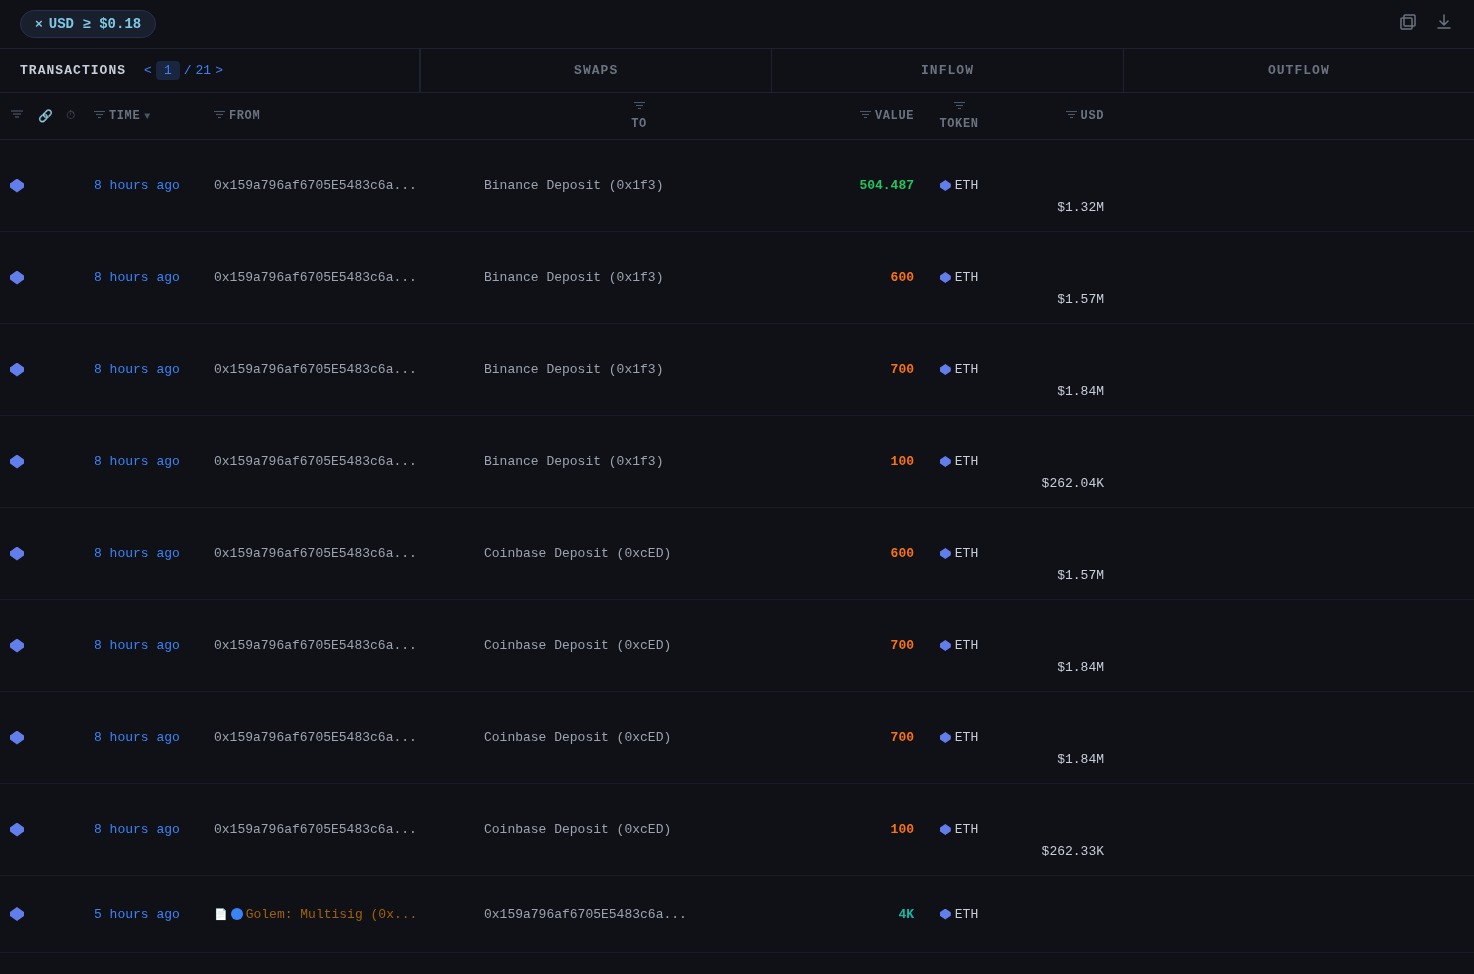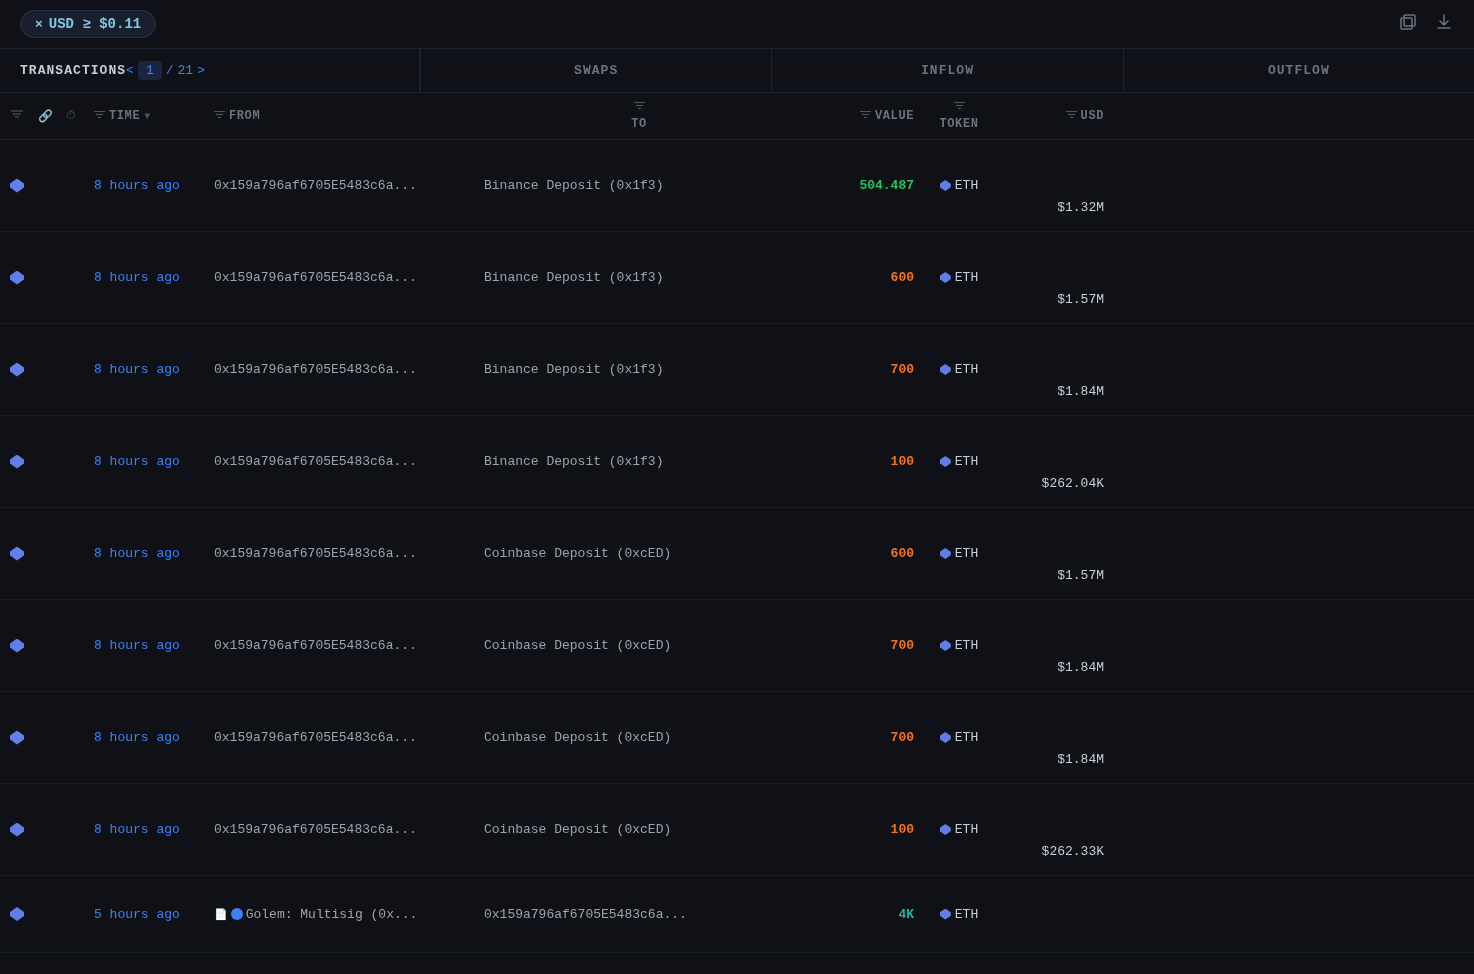--- a/index.html
+++ b/index.html
@@ -54,21 +54,21 @@
       display: flex;
       background: #0f1117;
       border-bottom: 1px solid #1e2130;
     }
     .nav-tab-transactions {
       width: 420px;
       display: flex;
       align-items: center;
       justify-content: flex-start;
       padding-left: 20px;
-      gap: 0;
+      gap: 18px;
       color: #c8cdd8;
       border-right: 1px solid #1e2130;
     }
     .nav-tab-transactions .tab-title {
       font-size: 13px;
       font-weight: bold;
       letter-spacing: 0.08em;
       color: #c8cdd8;
     }
     .nav-tab-transactions .pagination {
@@ -174,21 +174,21 @@
       font-size: 12px;
       color: #4b5563;
     }
   </style>
 </head>
 <body>
 
 <div class="top-bar">
   <div class="filter-badge">
     <span class="close-x">×</span>
-    <span>USD ≥ $0.11</span>
+    <span>USD ≥ $0.18</span>
   </div>
   <div class="top-icons">
     <span class="top-icon">
       <svg width="20" height="20" viewBox="0 0 20 20" fill="none" xmlns="http://www.w3.org/2000/svg">
         <rect x="3" y="6" width="11" height="11" rx="1" stroke="#6b7280" stroke-width="1.5" fill="none"></rect>
         <rect x="6" y="3" width="11" height="11" rx="1" stroke="#6b7280" stroke-width="1.5" fill="none"></rect>
       </svg>
     </span>
     <span class="top-icon">
       <svg width="20" height="20" viewBox="0 0 20 20" fill="none" xmlns="http://www.w3.org/2000/svg">
@@ -440,21 +440,21 @@
   </div>
     <div class="tx-row">
     <div class="cell-icon">
       <span class="eth-diamond"></span>
     </div>
     <div class="cell-link">
     </div>
     <div class="cell-clock">
     </div>
     <div class="cell-time" style="color:#3b82f6;font-size:13px;">5 hours ago</div>
-    <div class="cell-from"><span style="color:#6b7280;font-size:11px;margin-right:3px;">📄</span><span style="display:inline-block;width:12px;height:12px;border-radius:50%;background:#3b82f6;margin-right:3px;vertical-align:middle;"></span><span style="color:#a3a3a3;">Golem: Multisig (0x...</span></div>
+    <div class="cell-from"><span style="color:#6b7280;font-size:11px;margin-right:3px;">📄</span><span style="display:inline-block;width:12px;height:12px;border-radius:50%;background:#3b82f6;margin-right:3px;vertical-align:middle;"></span><span style="color:#a16207;">Golem: Multisig (0x...</span></div>
     <div class="cell-to" style="color:#9ca3af;">0x159a796af6705E5483c6a...</div>
     <div class="cell-value" style="color:#14b8a6;text-align:right;width:120px;font-weight:bold;">4K</div>
     <div class="cell-token">
       <span class="eth-diamond-sm"></span>
       <span>ETH</span>
     </div>
     <div class="cell-usd"></div>
   </div>
   </div>
 

